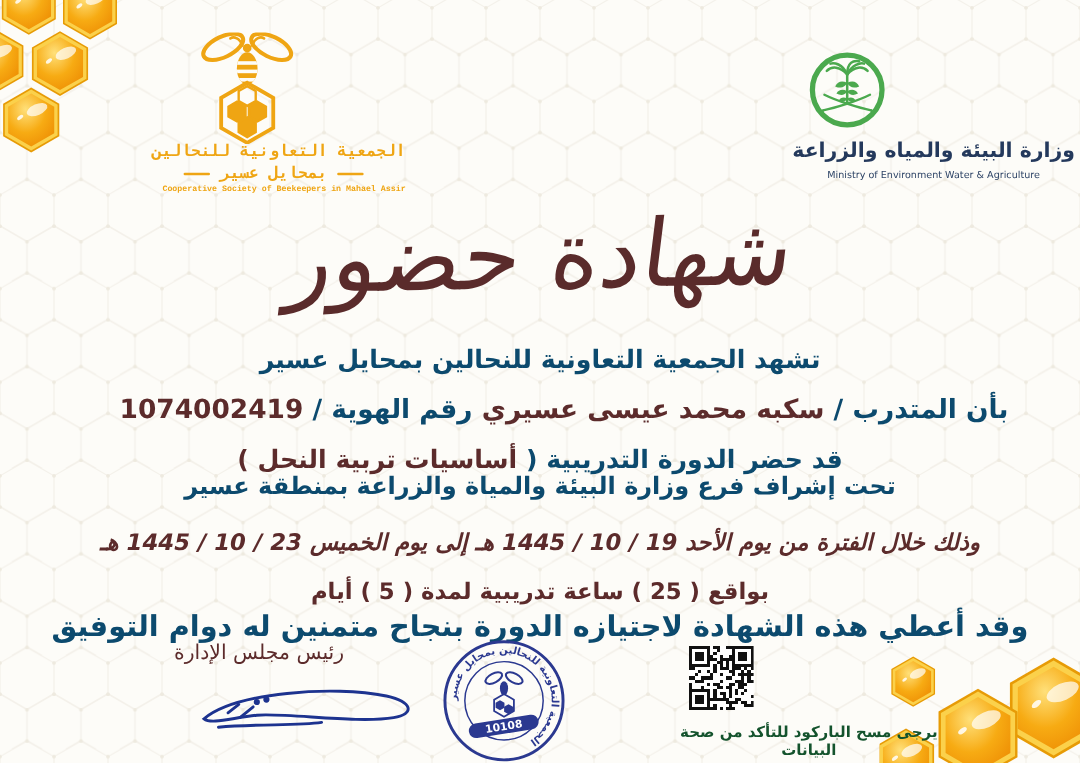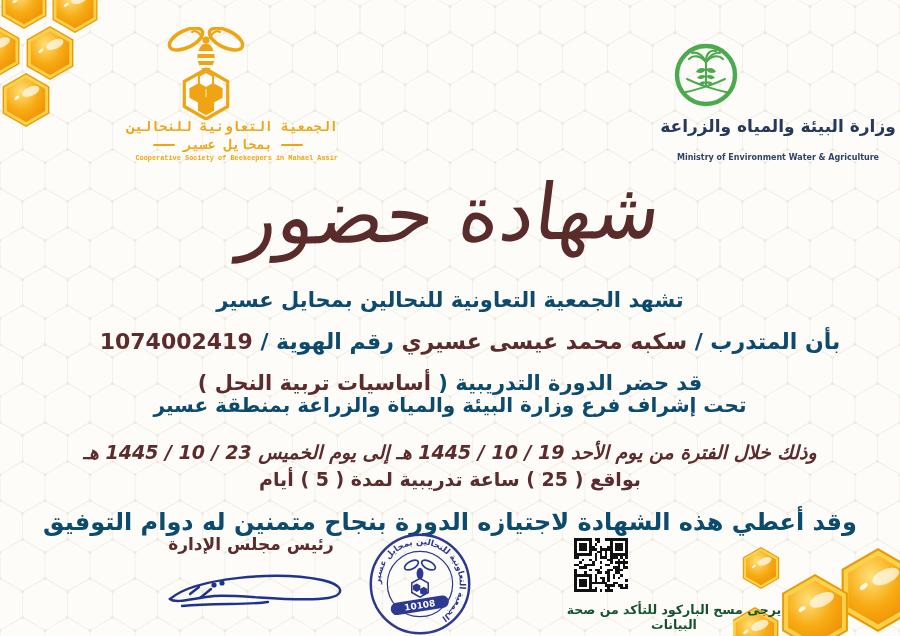--- a/index.html
+++ b/index.html
@@ -16,21 +16,21 @@
   .title-callig{
     position:absolute;top:158px;left:0;width:900px;height:118px;
     text-align:center;font-size:78px;line-height:112px;color:#5A2B2B;
     direction:rtl;transform:skewX(-8deg) rotate(-1deg);font-weight:400;
     letter-spacing:-2px;
   }
   .soc-line{position:absolute;left:118px;width:220px;text-align:right;direction:rtl;font-weight:700;font-family:Liberation Mono, monospace;}
   .dashrow{display:flex;align-items:center;justify-content:center;gap:8px;}
   .dash{width:22px;height:2px;background:#EFA513;border-radius:1px;}
   .min-line{position:absolute;left:656px;width:244px;text-align:center;font-weight:700;}
-  .sig-caption{position:absolute;left:145px;width:212px;text-align:center;direction:rtl;font-weight:700;}
+  .sig-caption{position:absolute;left:145px;width:212px;text-align:left;direction:rtl;font-weight:400;}
   .qr-caption{position:absolute;left:558px;top:602px;width:232px;text-align:center;direction:rtl;
     font-weight:700;font-size:12.5px;color:#14532d;}
 </style>
 </head>
 <body>
 
 <div class="cert">
 
   <svg class="abs" style="left:0;top:0;" width="900" height="636" viewBox="0 0 900 636">
     <defs>
@@ -187,39 +187,39 @@
       <path d="M33,40 q-5,-2 -7,2 q5,2 7,-2z"></path>
         <path d="M33,40 q5,-2 7,2 q-5,2 -7,-2z"></path>
     </g>
     <g stroke="#4BA94E" stroke-width="2" fill="none" stroke-linecap="round">
       <path d="M13,50 C23,48 42,42 52,37"></path>
       <path d="M53,50 C43,48 24,42 14,37"></path>
       <path d="M13,50 l-2,2 M53,50 l2,2"></path>
     </g>
   </svg>
   <div class="min-line navy" style="top:116px;font-size:17px;direction:rtl;">وزارة البيئة والمياه والزراعة</div>
-  <div class="min-line" style="top:141px;font-size:8px;color:#2E4466;font-weight:700;direction:ltr;margin-top:12px;">Ministry of Environment Water &amp; Agriculture</div>
+  <div class="min-line" style="top:141px;font-size:8px;color:#2E4466;font-weight:400;direction:ltr;">Ministry of Environment Water &amp; Agriculture</div>
 
   <div class="title-callig">شهادة حضور</div>
 
   <div class="l orange" style="top:287px;font-size:21px;">تشهد الجمعية التعاونية للنحالين بمحايل عسير</div>
 
   <div class="l" style="top:328px;font-size:22px;margin-left:20px;">
     <span class="orange">بأن المتدرب / </span><span class="maroon">سكبه محمد عيسى عسيري</span><span class="orange"> رقم الهوية / </span><span class="maroon">1074002419</span>
   </div>
 
   <div class="l" style="top:370px;font-size:21px;">
     <span class="orange">قد حضر الدورة التدريبية ( </span><span class="maroon">أساسيات تربية النحل</span><span class="maroon"> )</span>
   </div>
 
   <div class="l orange" style="top:393px;font-size:20px;">تحت إشراف فرع وزارة البيئة والمياة والزراعة بمنطقة عسير</div>
 
   <div class="l maroon" style="top:441px;font-size:19px;font-style:italic;">وذلك خلال الفترة من يوم الأحد 19 / 10 / 1445 هـ إلى يوم الخميس  23 / 10 / 1445 هـ</div>
 
-  <div class="l maroon" style="top:468px;font-size:19px;">بواقع ( 25 ) ساعة تدريبية لمدة ( 5 ) أيام</div>
+  <div class="l maroon" style="top:482px;font-size:19px;">بواقع ( 25 ) ساعة تدريبية لمدة ( 5 ) أيام</div>
 
   <div class="l orange" style="top:497px;font-size:24px;margin-top:10px;">وقد أعطي هذه الشهادة لاجتيازه الدورة بنجاح متمنين له دوام التوفيق</div>
 
   <div class="sig-caption maroon" style="top:534px;font-size:17px;">رئيس مجلس الإدارة</div>
   <svg class="abs" style="left:156px;top:569px;" width="198" height="44" viewBox="0 0 198 44">
     <g stroke="#1D338F" stroke-width="2.4" fill="none" stroke-linecap="round">
       <path d="M14,30 C40,8 122,2 166,11 C188,16 190,26 172,29 C142,34 84,25 58,27 C38,29 20,35 14,30 Z"></path>
       <path d="M26,37 C58,34 92,36 112,33"></path>
       <path d="M34,25 l9,-7 M44,29 l11,-9"></path>
       <circle cx="58" cy="16" r="1.4" fill="#1D338F"></circle>

